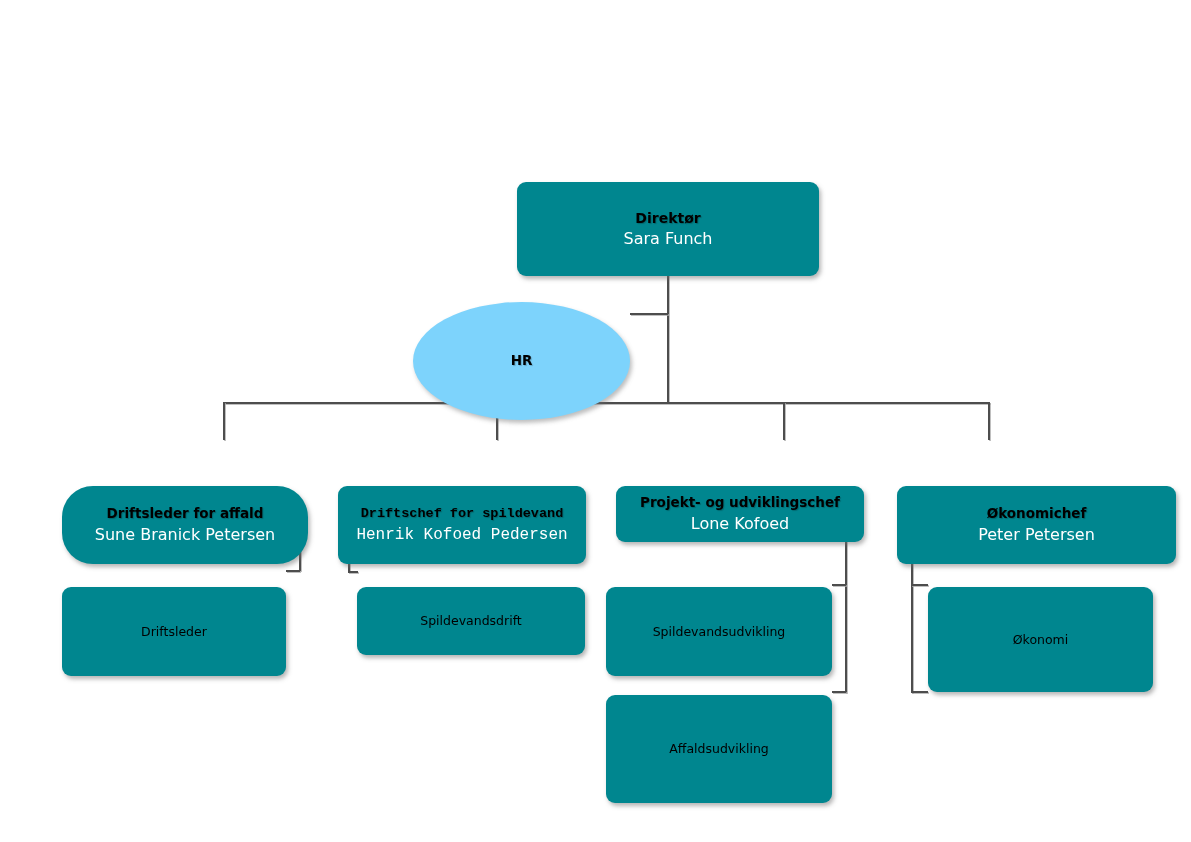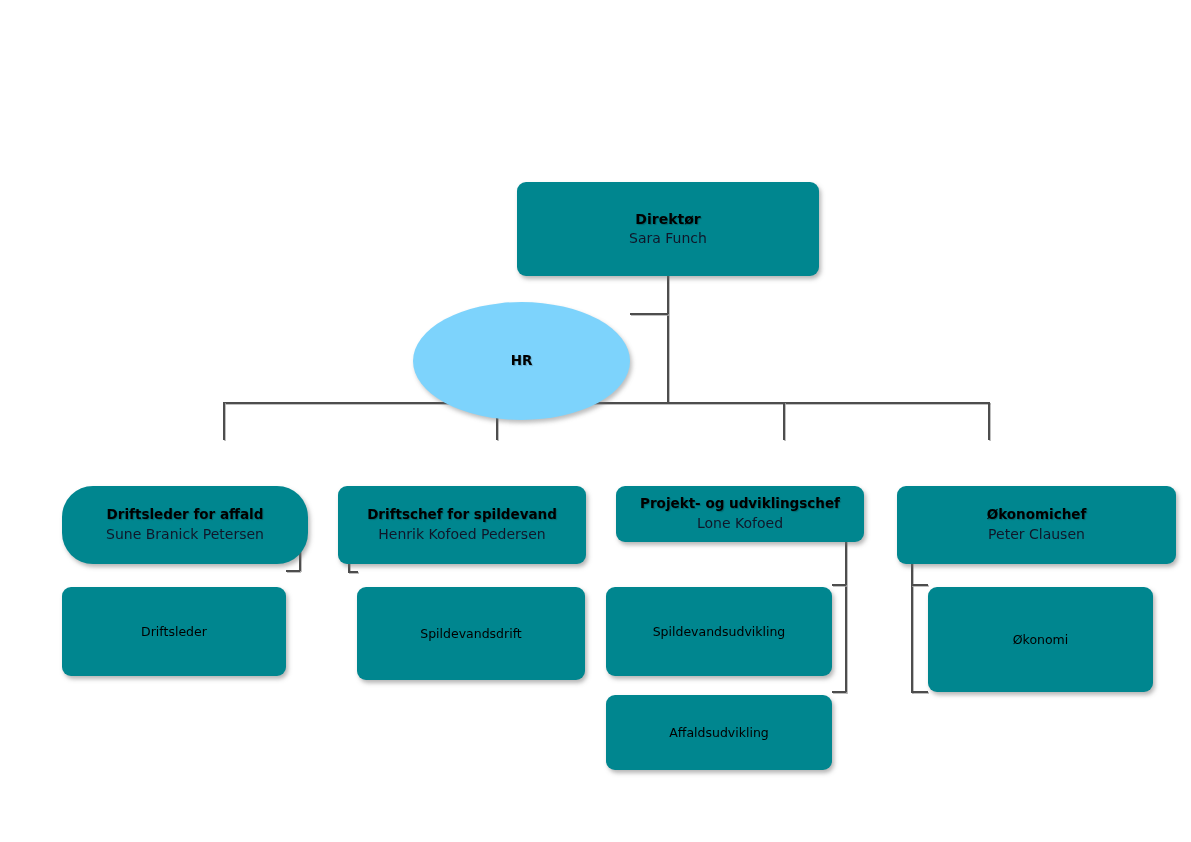--- a/index.html
+++ b/index.html
@@ -40,23 +40,23 @@
   }
   .node .title {
     font-weight: bold;
     font-size: 13.5px;
     line-height: 1.45;
     text-shadow: 1px 1px 1px rgba(0,0,0,0.22);
     white-space: nowrap;
   }
   .node.root .title { font-size: 14px; }
   .node .person {
-    font-size: 14px;
+    font-size: 16px;
     line-height: 1.4;
-    color: #0f172a;
+    color: #ffffff;
     white-space: nowrap;
   }
   .node .label {
     font-size: 12.5px;
     line-height: 1.4;
     white-space: nowrap;
   }
   .node.ellipse {
     background: #7dd3fc;
     border-radius: 50%;
@@ -101,48 +101,48 @@
 
   <div class="node ellipse" style="left:413px; top:255px; width:217px; height:118px;">
     <div class="title">HR</div>
   </div>
 
   <div class="node" style="left:62px; top:439px; width:246px; height:78px;border-radius:31px;">
     <div class="title">Driftsleder for affald</div>
     <div class="person">Sune Branick Petersen</div>
   </div>
 
-  <div class="node" style="left:338px; top:439px; width:248px; height:78px;">
+  <div class="node" style="left:338px; top:439px; width:248px; height:78px;font-family:Liberation Mono, monospace;">
     <div class="title">Driftschef for spildevand</div>
     <div class="person">Henrik Kofoed Pedersen</div>
   </div>
 
   <div class="node" style="left:616px; top:439px; width:248px; height:56px;">
     <div class="title">Projekt- og udviklingschef</div>
     <div class="person">Lone Kofoed</div>
   </div>
 
   <div class="node" style="left:897px; top:439px; width:279px; height:78px;">
     <div class="title">Økonomichef</div>
-    <div class="person">Peter Clausen</div>
+    <div class="person">Peter Petersen</div>
   </div>
 
   <div class="node" style="left:62px; top:540px; width:224px; height:89px;">
     <div class="label">Driftsleder</div>
   </div>
 
-  <div class="node" style="left:357px; top:540px; width:228px; height:93px;">
+  <div class="node" style="left:357px; top:540px; width:228px; height:68px;">
     <div class="label">Spildevandsdrift</div>
   </div>
 
   <div class="node" style="left:606px; top:540px; width:226px; height:89px;">
     <div class="label">Spildevandsudvikling</div>
   </div>
 
-  <div class="node" style="left:606px; top:648px; width:226px; height:75px;">
+  <div class="node" style="left:606px; top:648px; width:226px; height:108px;">
     <div class="label">Affaldsudvikling</div>
   </div>
 
   <div class="node" style="left:928px; top:540px; width:225px; height:105px;">
     <div class="label">Økonomi</div>
   </div>
 
 
 </div>
 

